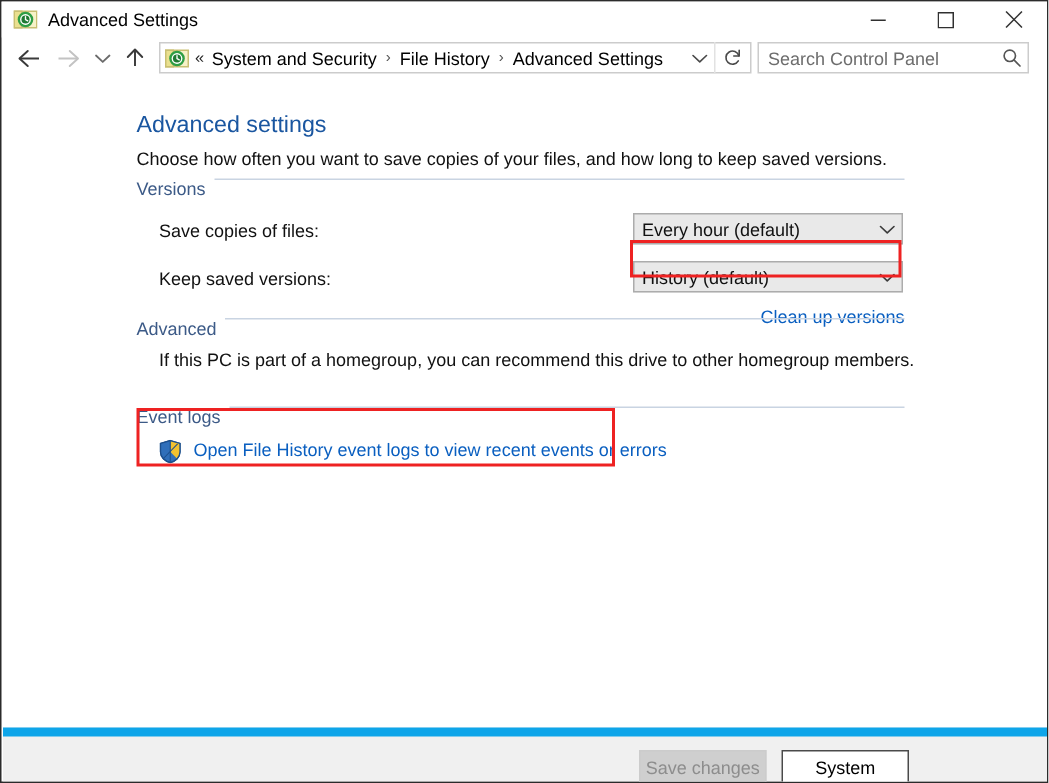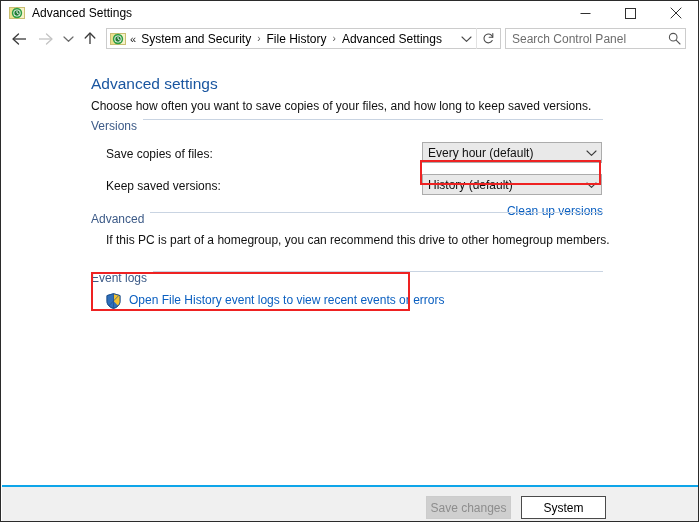--- a/index.html
+++ b/index.html
@@ -290,21 +290,21 @@
     pointer-events: none;
   }
 
   
   .footer {
     position: absolute;
     left: 1px; top: 484px;
     width: 697px;
     height: 36px;
     background: #f0f0f0;
-    border-top: 2px solid #0ea5e9;
+    border-top: 6px solid #0ea5e9;
     box-sizing: border-box;
   }
   .btn {
     position: absolute;
     top: 9px;
     width: 85px;
     height: 23px;
     box-sizing: border-box;
     font-family: "Liberation Sans", sans-serif;
     font-size: 12px;

